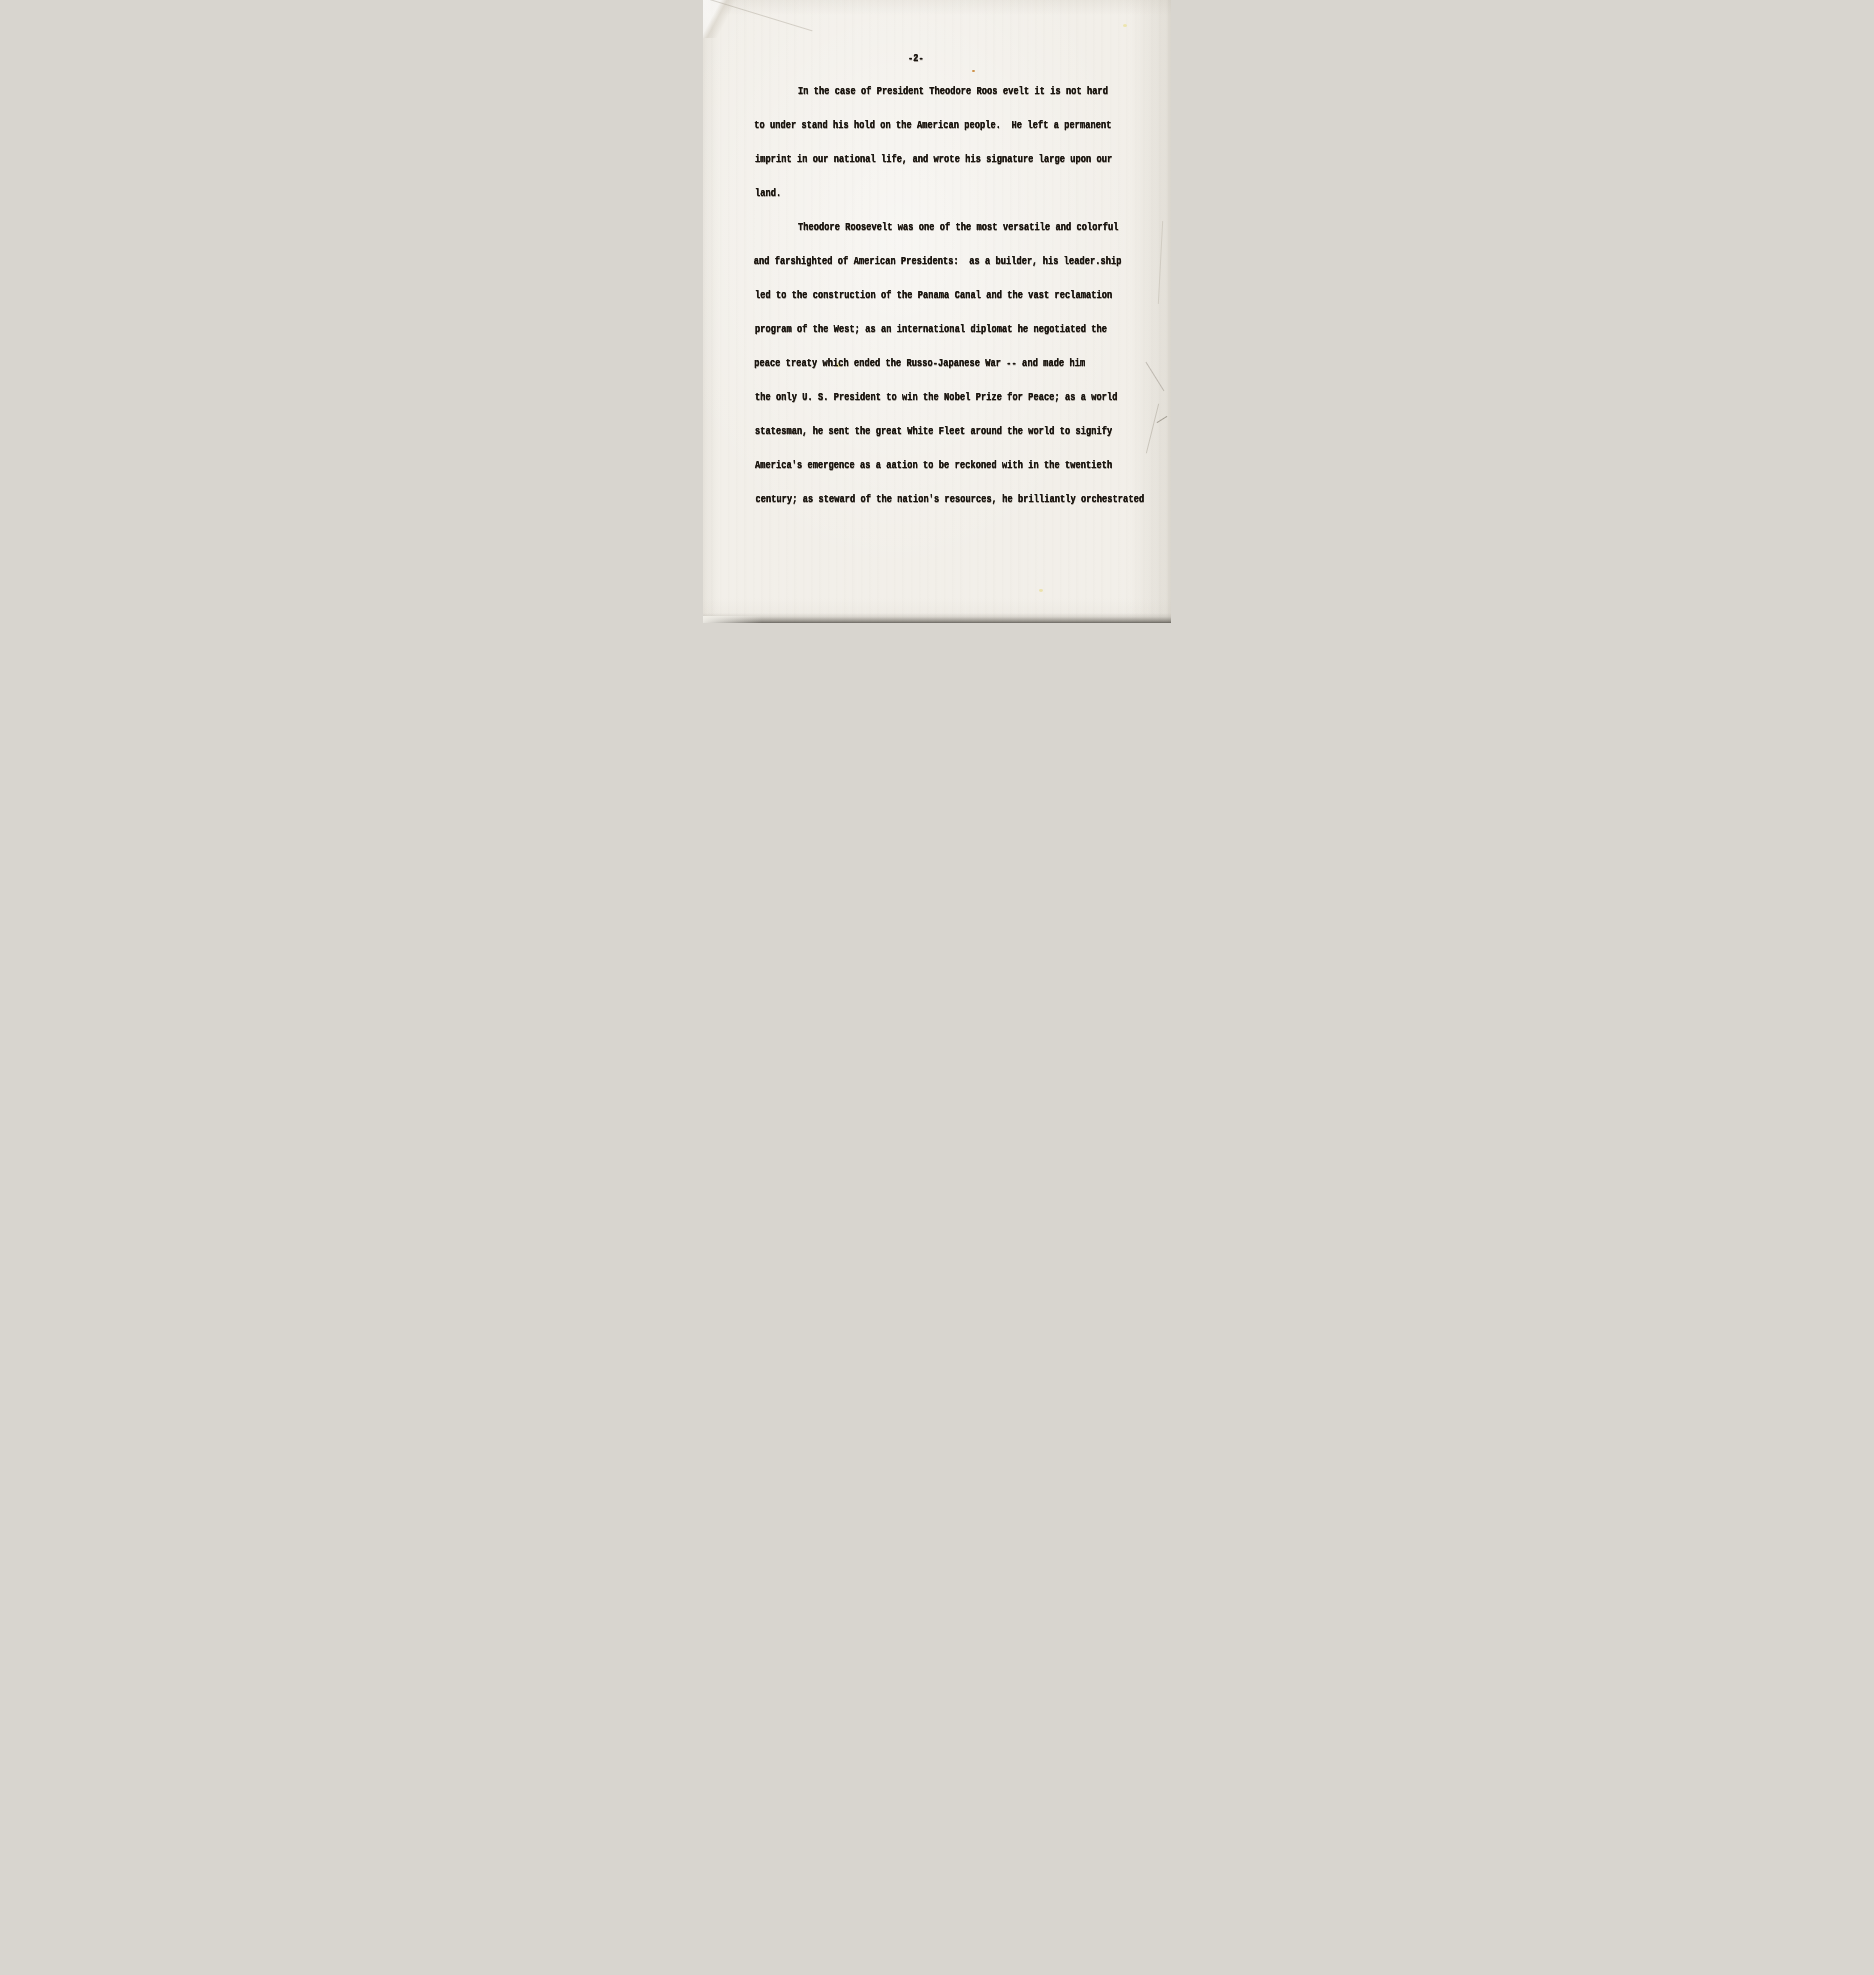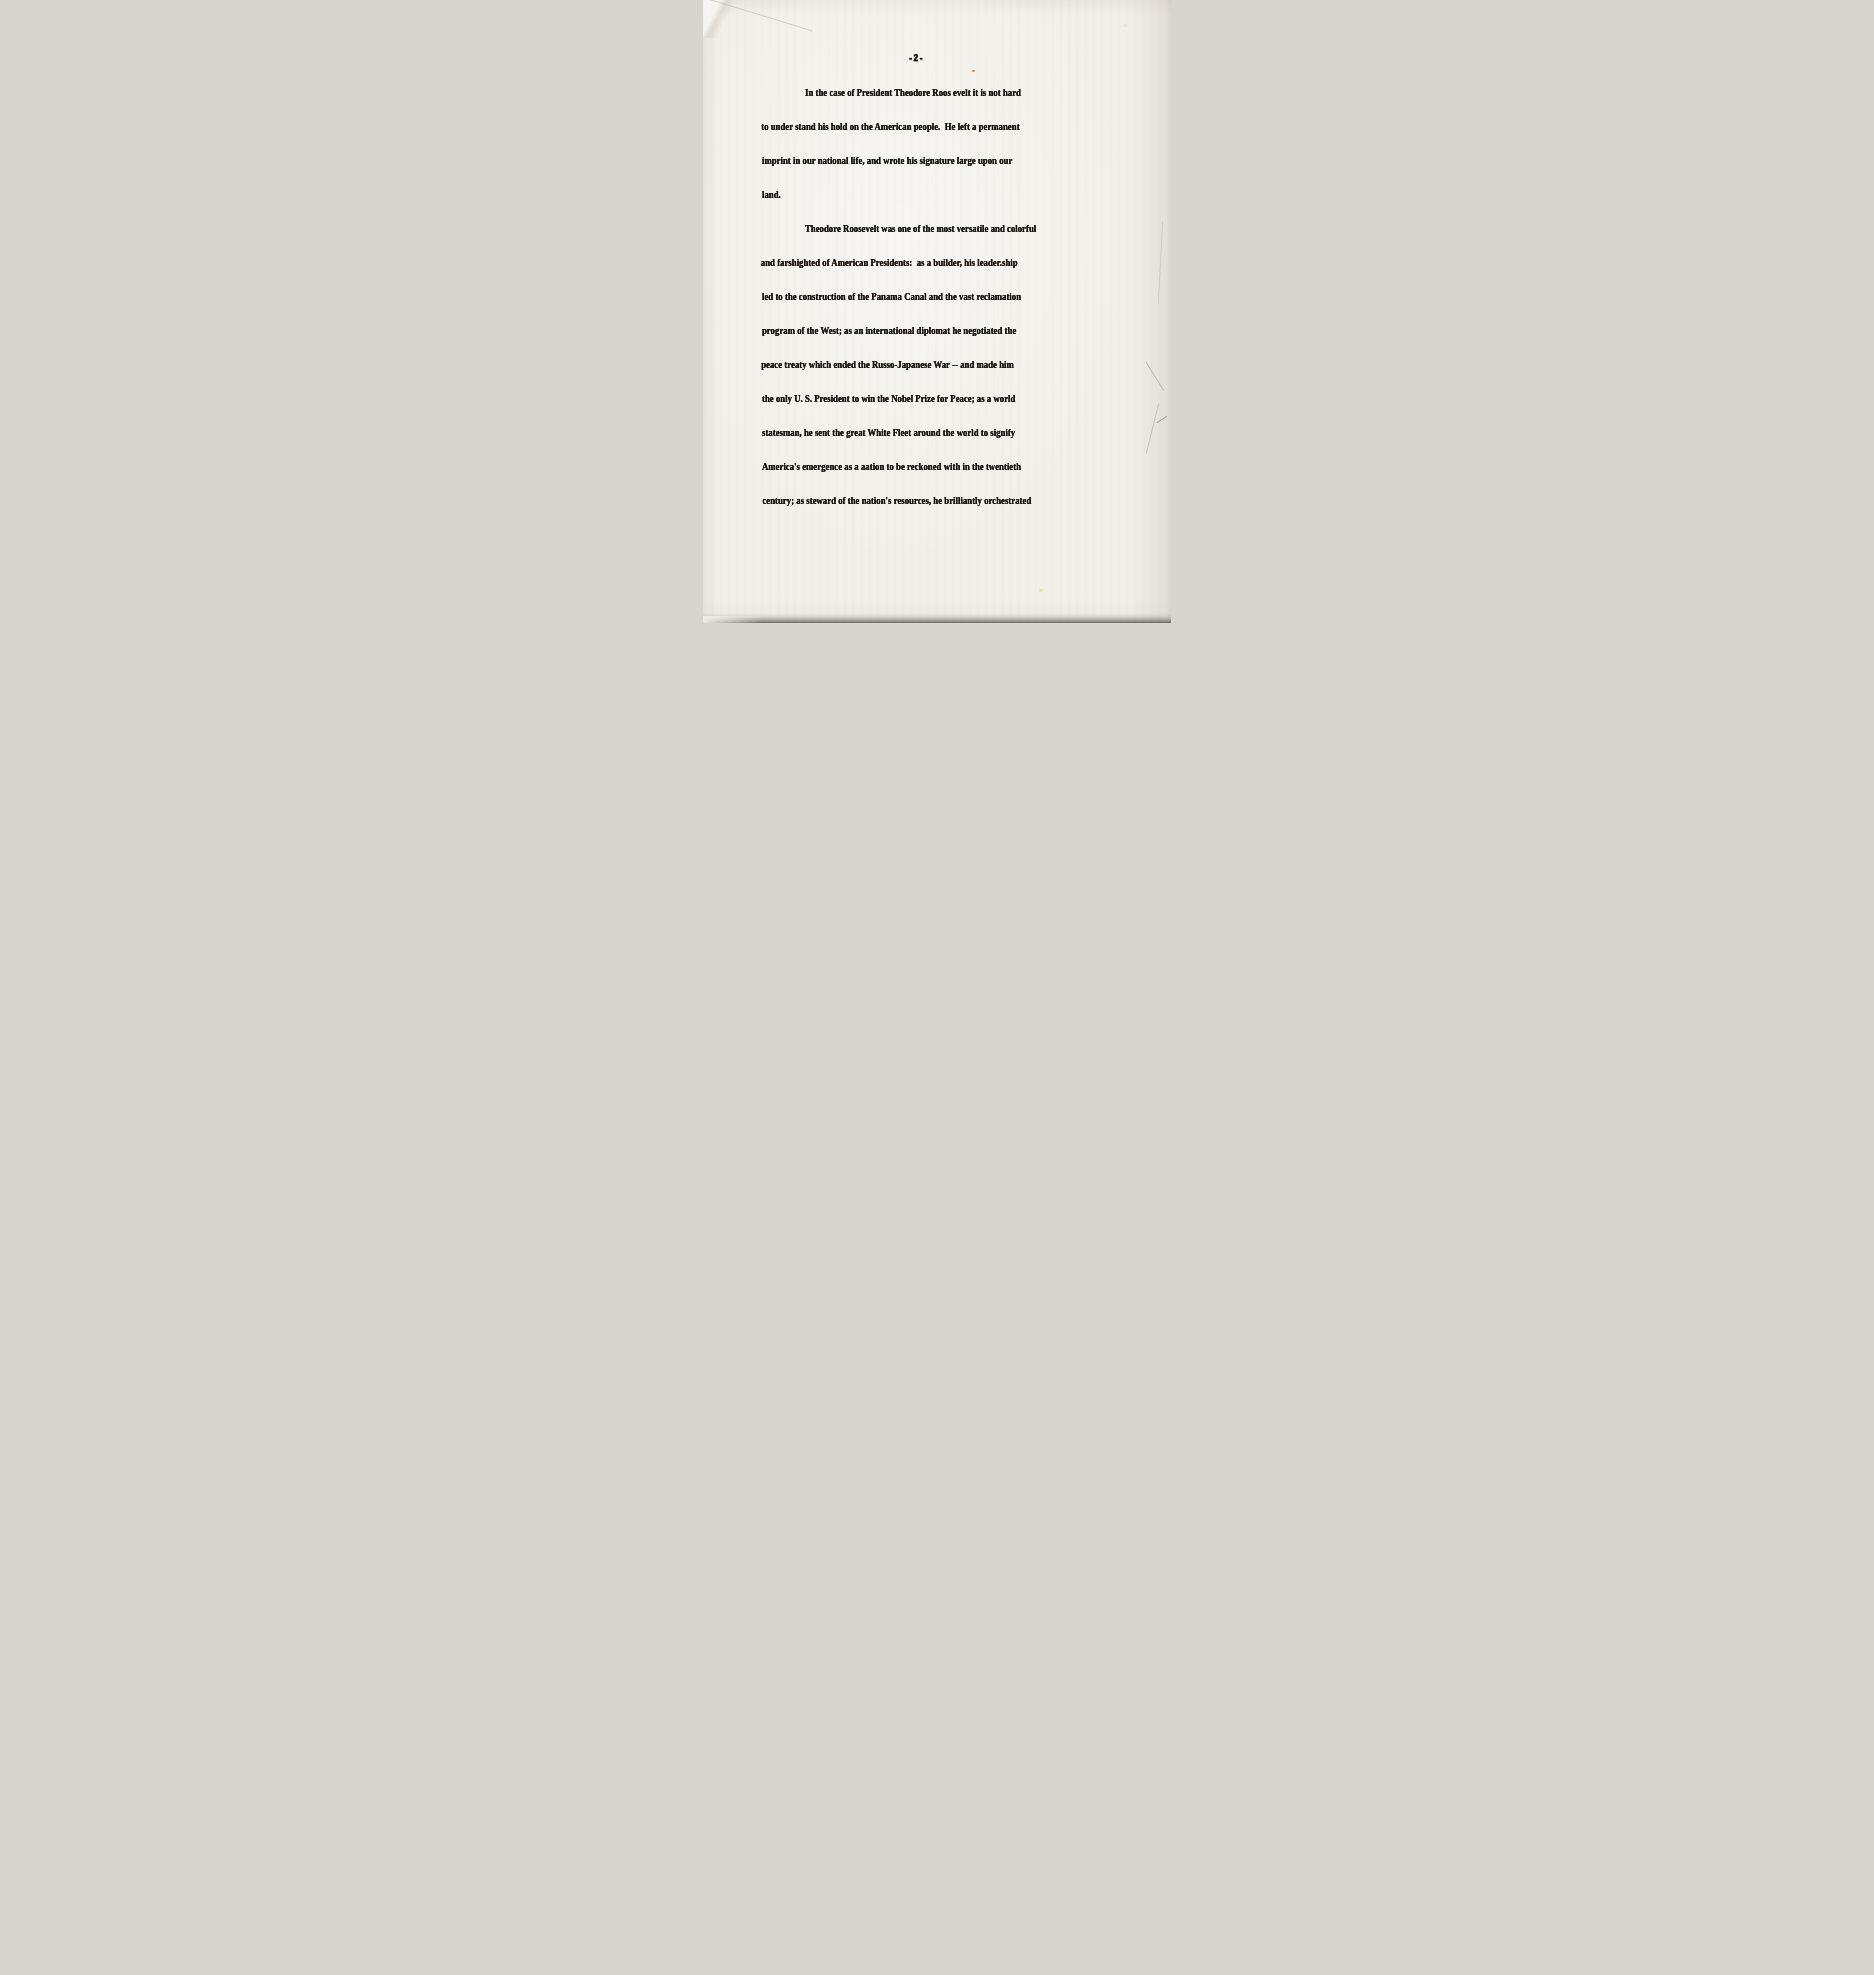--- a/index.html
+++ b/index.html
@@ -47,23 +47,22 @@
       0 0 0.4px rgba(20,15,10,0.85),
       0.2px 0.3px 0.5px rgba(55,45,35,0.45),
       -0.2px 0 0.3px rgba(40,33,25,0.35);
     transform: scaleY(1.30);
     transform-origin: 0 0;
   }
   .page-number { top: 51px; left: 205px; }
   .text-block {
     position: absolute;
     top: 84px;
-    left: 59px;
+    left: 52px;
     width: 395px;
-    font-family: Liberation Serif, serif;
   }
   .line {
     position: relative;
     height: 34px;
     white-space: pre;
     font-size: 8.7px;
     line-height: 12px;
     font-weight: bold;
     letter-spacing: 0.04px;
     color: #1a150f;

